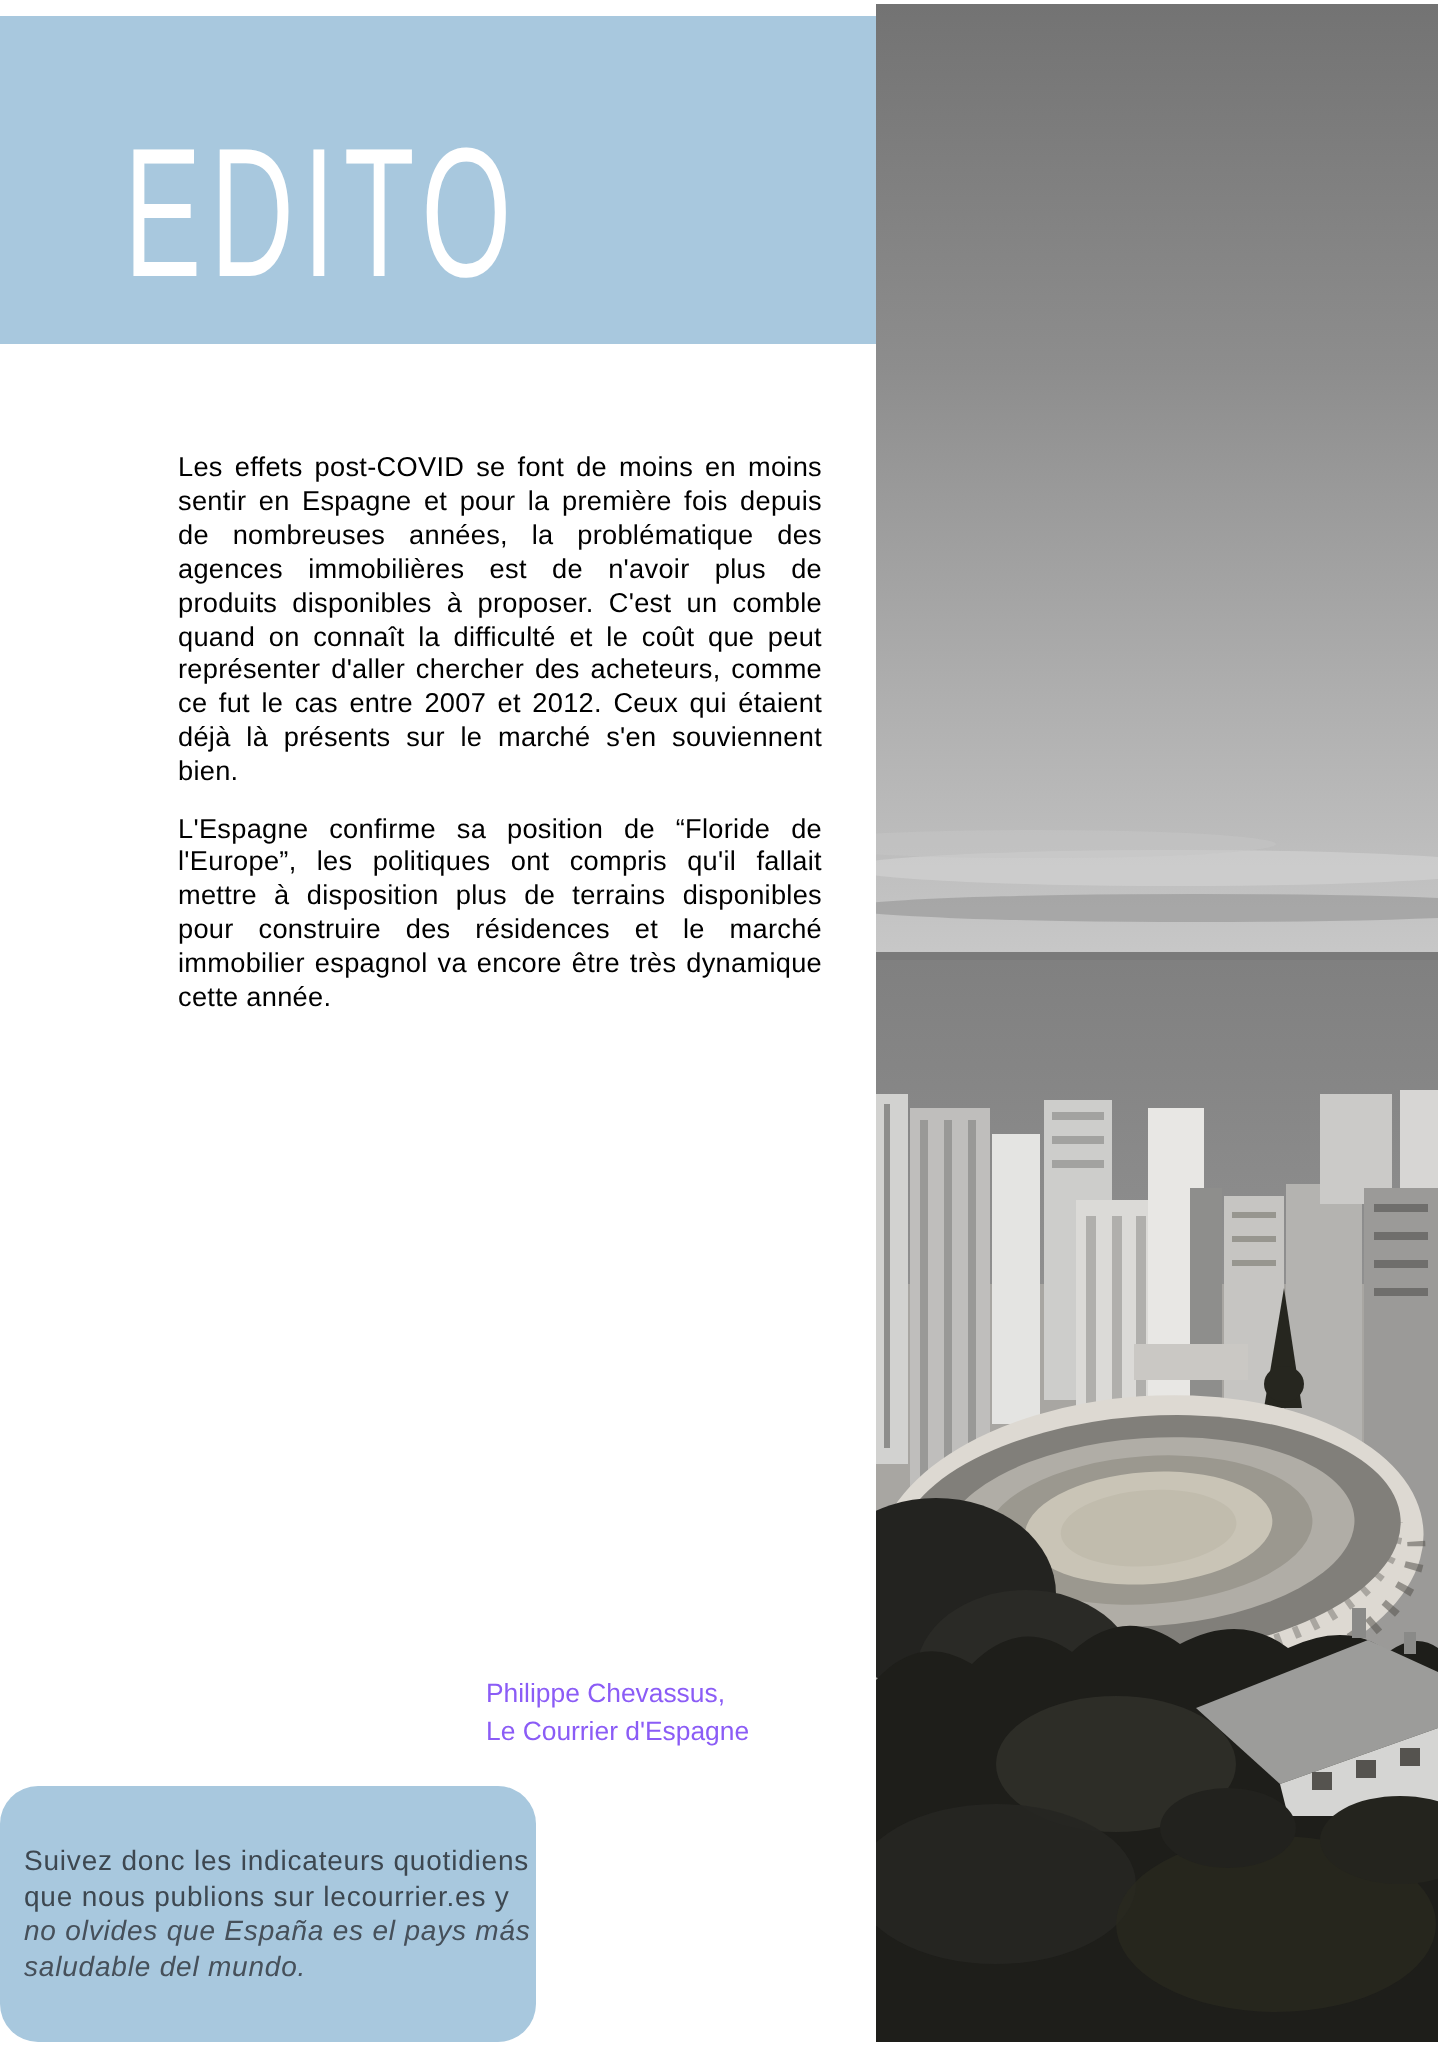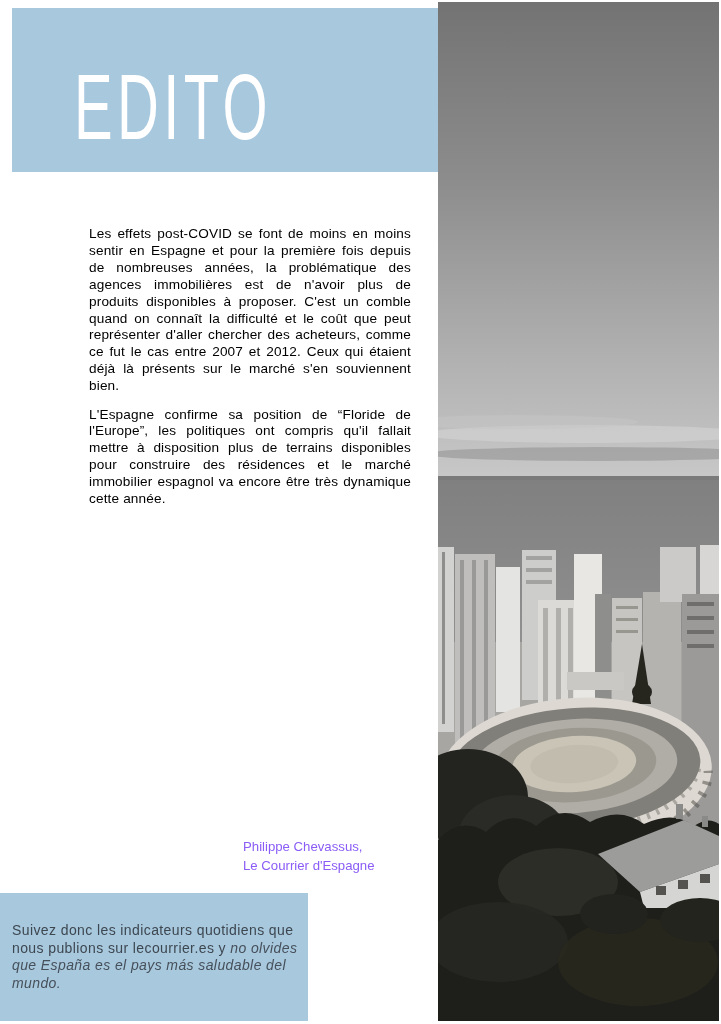--- a/index.html
+++ b/index.html
@@ -1,37 +1,37 @@
 <!DOCTYPE html>
 <html><head>
 <meta charset="utf-8">
 <style>
   html,body{margin:0;padding:0;}
   body{width:721px;height:1024px;background:#ffffff;font-family:"Liberation Sans",sans-serif;}
   .page{position:relative;width:721px;height:1024px;background:#fff;overflow:hidden;}
 
   
-  .header-band{position:absolute;left:12px;top:8px;width:525px;height:164px;background:#a8c8de;}
+  .header-band{position:absolute;left:0;top:8px;width:525px;height:164px;background:#a8c8de;}
   .page-title{position:absolute;left:62px;top:47px;margin:0;color:#ffffff;
     font-size:92px;font-weight:400;letter-spacing:7px;line-height:1.15;
     transform:scaleX(0.63);transform-origin:left top;white-space:nowrap;}
 
   
   .body-col{position:absolute;left:89px;top:226px;width:322px;color:#000000;
     font-size:13.6px;line-height:16.9px;text-align:justify;letter-spacing:0.15px;}
   .body-col p{margin:0 0 11.5px 0;}
   .body-col p.indent{text-indent:5px;}
 
   
   .signature{position:absolute;left:243px;top:837px;color:#8b5cf6;
     font-size:13.2px;line-height:19px;}
 
   
-  .footer-box{position:absolute;left:0;top:893px;width:308px;height:128px;background:#a8c8de;
-    box-sizing:border-box;padding:29px 1px 0 12px;}
+  .footer-box{position:absolute;left:0;top:893px;width:268px;height:128px;background:#a8c8de;
+    box-sizing:border-box;padding:29px 1px 0 12px;border-radius:19px;}
   .footer-box p{margin:0;color:#3d4750;font-size:14px;line-height:17.6px;letter-spacing:0.4px;}
   .footer-box em{font-style:italic;color:#46505a;}
 
   
   .photo{position:absolute;left:438px;top:2px;width:281px;height:1019px;margin:0;
     background:#8a8a8a;overflow:hidden;}
   .photo svg{display:block;width:281px;height:1019px;}
 </style>
 </head>
 <body>

